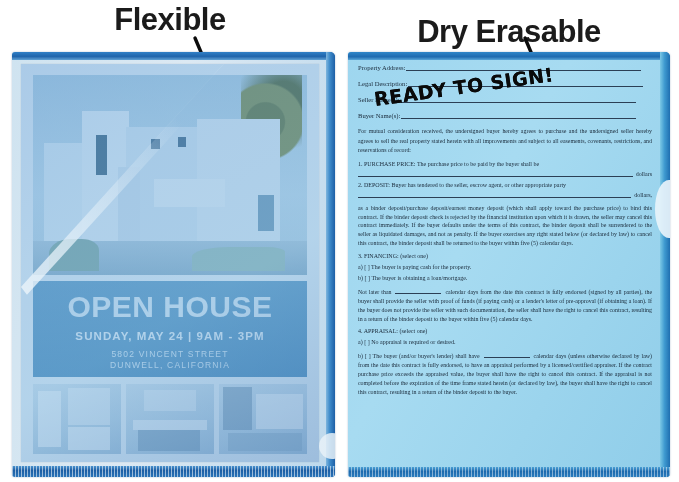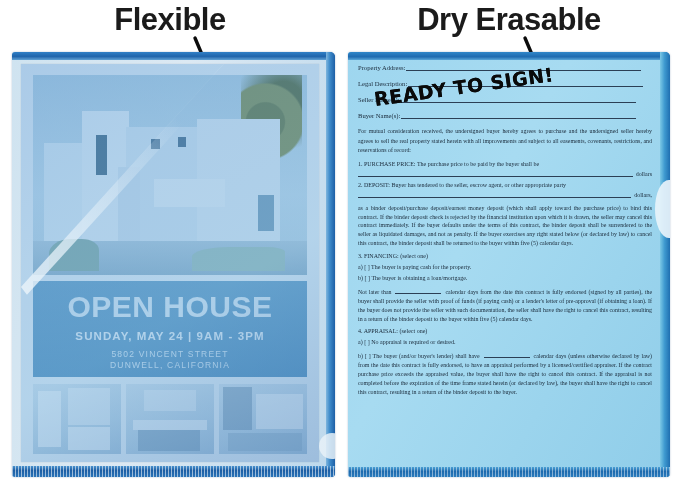--- a/index.html
+++ b/index.html
@@ -5,21 +5,21 @@
   html,body{margin:0;padding:0;background:#ffffff;}
   body{width:679px;height:482px;overflow:hidden;
        font-family:"Liberation Sans",sans-serif;}
   .stage{position:relative;width:620px;height:482px;background:#fff;}
 
   
   .heading{position:absolute;top:2px;font-weight:bold;font-size:31px;
            letter-spacing:-.5px;color:#1b1b1b;text-align:center;
            font-family:"Liberation Sans",sans-serif;}
   .heading.left{left:0;width:340px;}
-  .heading.right{left:339px;width:340px;}
+  .heading.right{left:339px;width:340px;margin-top:12px;}
 
   
   .pointer{position:absolute;}
   .pointer svg{display:block;overflow:visible;}
 
   
   .sleeve{position:absolute;border-radius:3px 5px 4px 3px;overflow:hidden;}
 
   
   .sleeveL{left:12px;top:52px;width:323px;height:425px;

